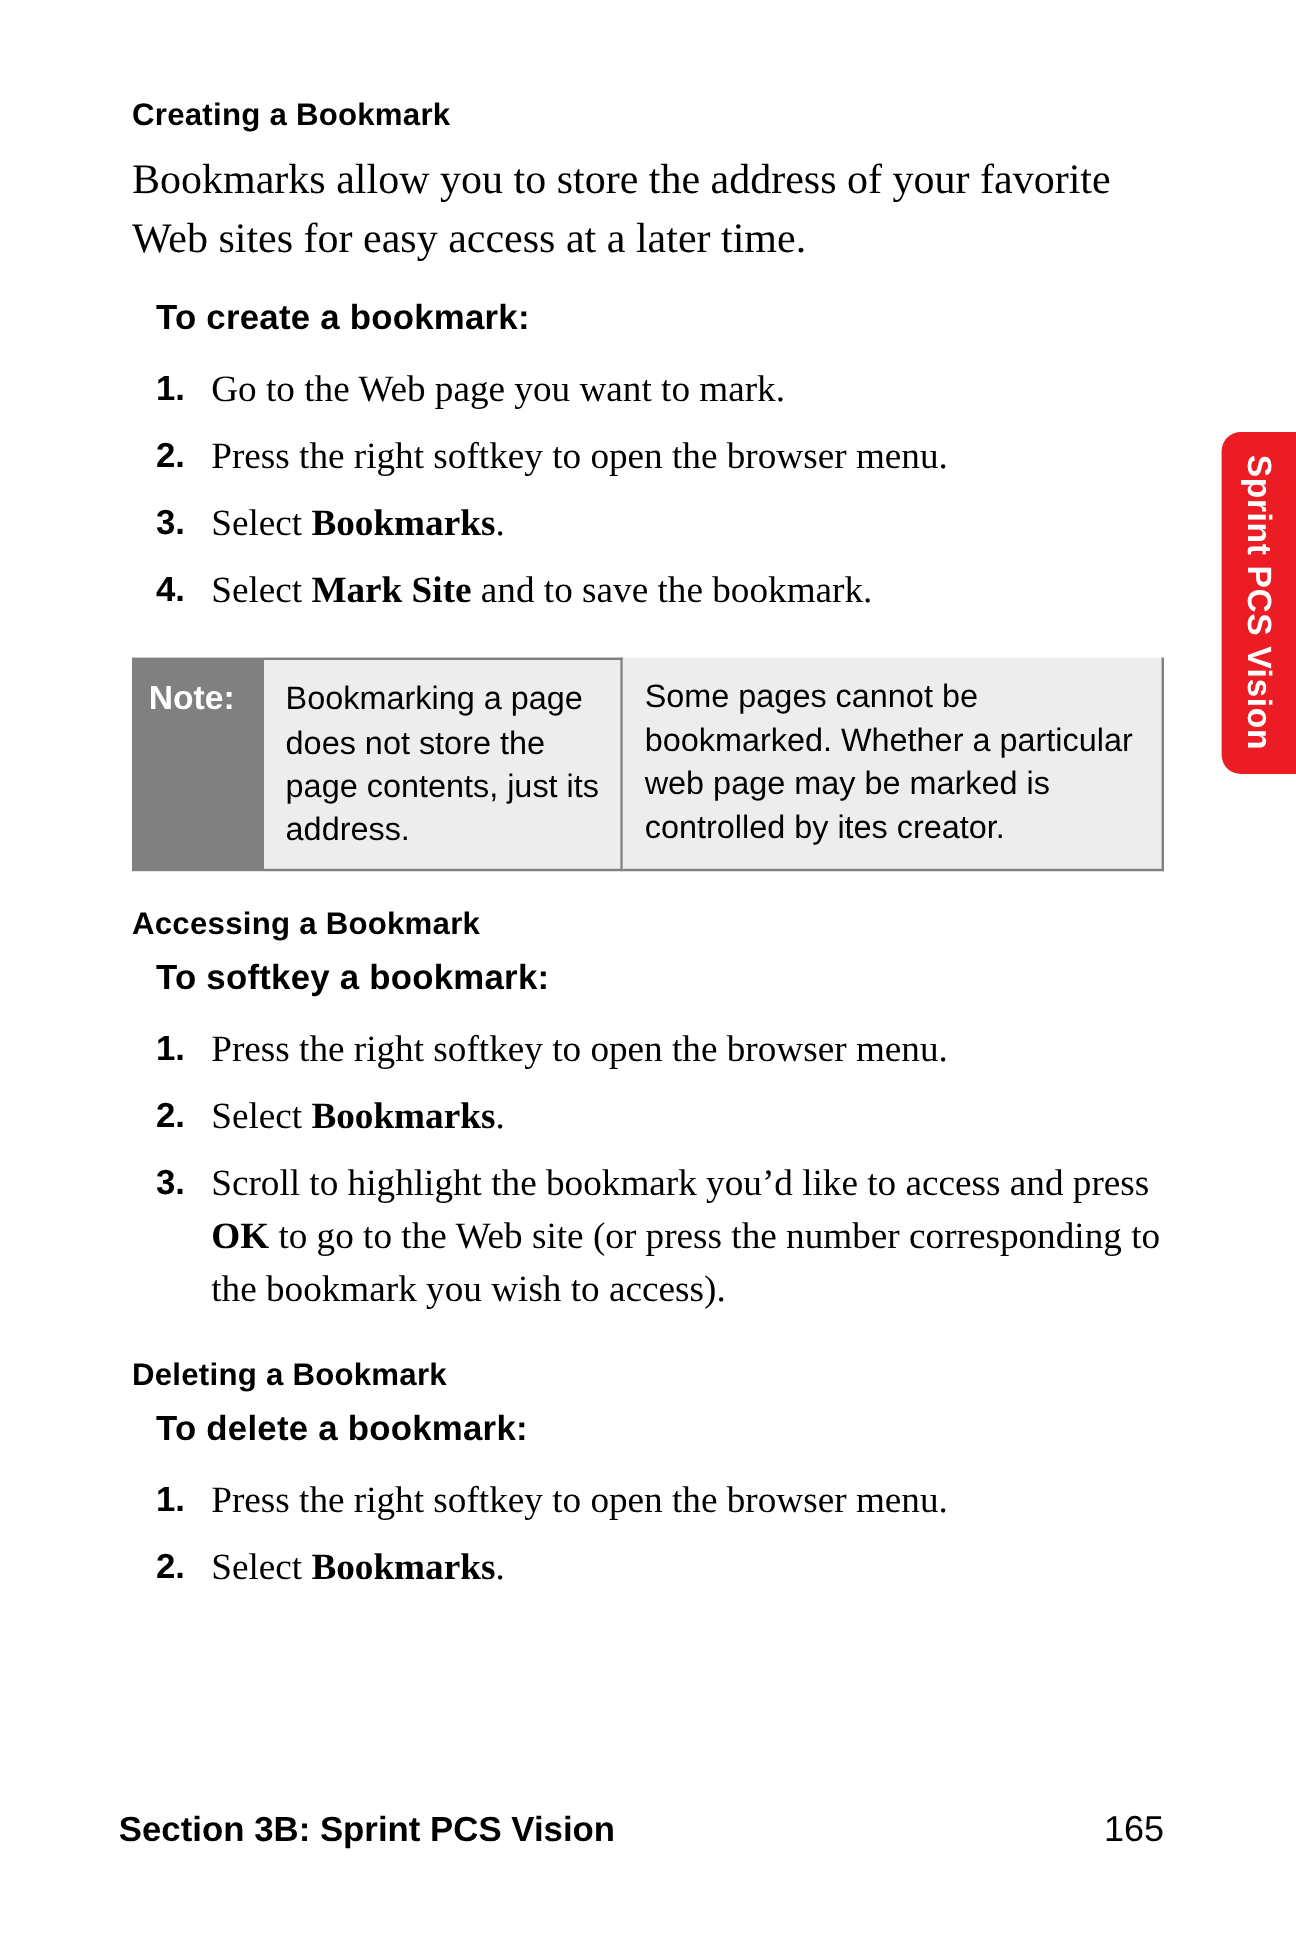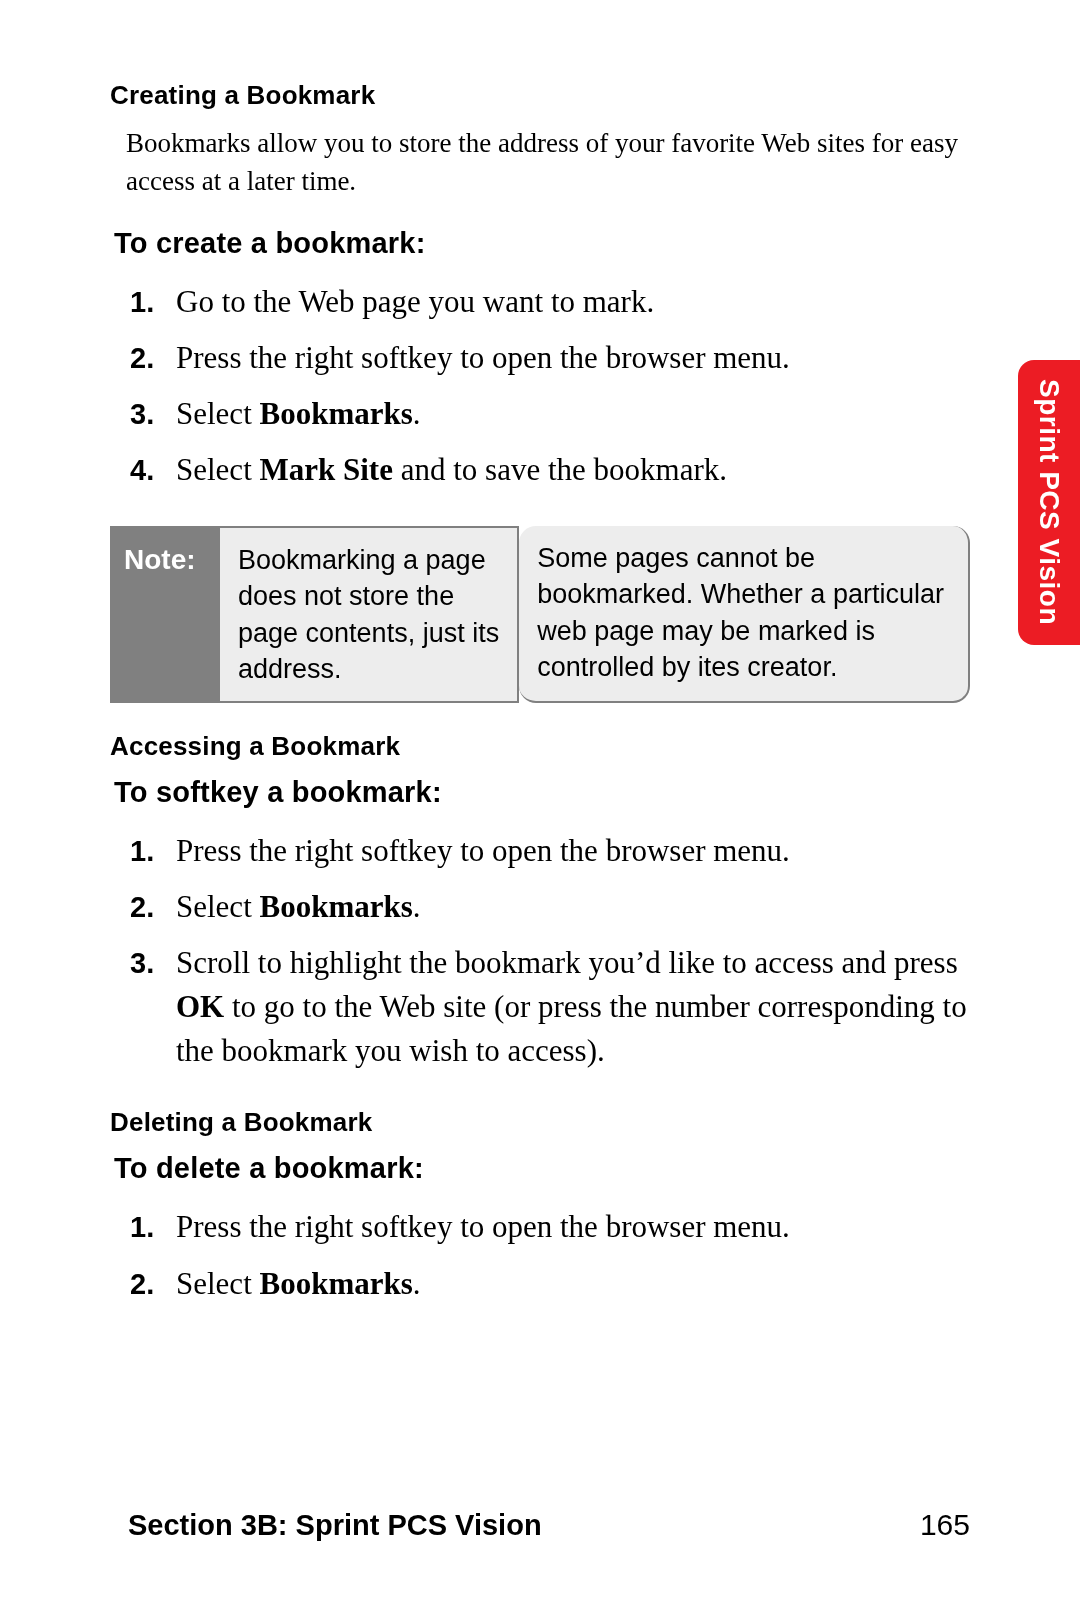--- a/index.html
+++ b/index.html
@@ -21,28 +21,28 @@
   .sans {
     font-family: "Helvetica Neue", Helvetica, Arial, sans-serif;
   }
   .h2 {
     font-weight: 700;
     font-size: 26px;
     margin: 0 0 14px 0;
     letter-spacing: 0.2px;
   }
   .body-p {
-    font-size: 27px;
+    font-size: 35px;
     line-height: 1.4;
-    margin: 0 0 26px 16px;
+    margin: 0 0 26px 0;
   }
   .lead {
     font-weight: 700;
     font-size: 29px;
-    margin: 12px 0 14px 4px;
+    margin: 12px 0 14px 20px;
     letter-spacing: 0.2px;
   }
   ol.steps {
     list-style: none;
     margin: 0 0 28px 0;
     padding: 0 0 0 56px;
     counter-reset: step;
     font-size: 31px;
     line-height: 1.42;
   }
@@ -89,21 +89,20 @@
   .note-cell {
     background: #ededed;
     border: 2px solid #808080;
     border-left: none;
     padding: 14px 18px;
     font-size: 27px;
     line-height: 1.35;
   }
   .note-cell + .note-cell {
     border-top: none;
-    border-radius: 17px;
   }
 
   
   .side-tab {
     position: absolute;
     right: 0;
     top: 360px;
     width: 62px;
     height: 285px;
     background: #ec1c24;
@@ -118,21 +117,21 @@
   }
   .side-tab span {
     writing-mode: vertical-rl;
     text-orientation: mixed;
     letter-spacing: 0.5px;
   }
 
   
   .footer {
     position: absolute;
-    left: 128px;
+    left: 99px;
     right: 110px;
     bottom: 78px;
     display: flex;
     justify-content: space-between;
     align-items: baseline;
     font-size: 29px;
   }
   .footer .section {
     font-weight: 700;
   }

